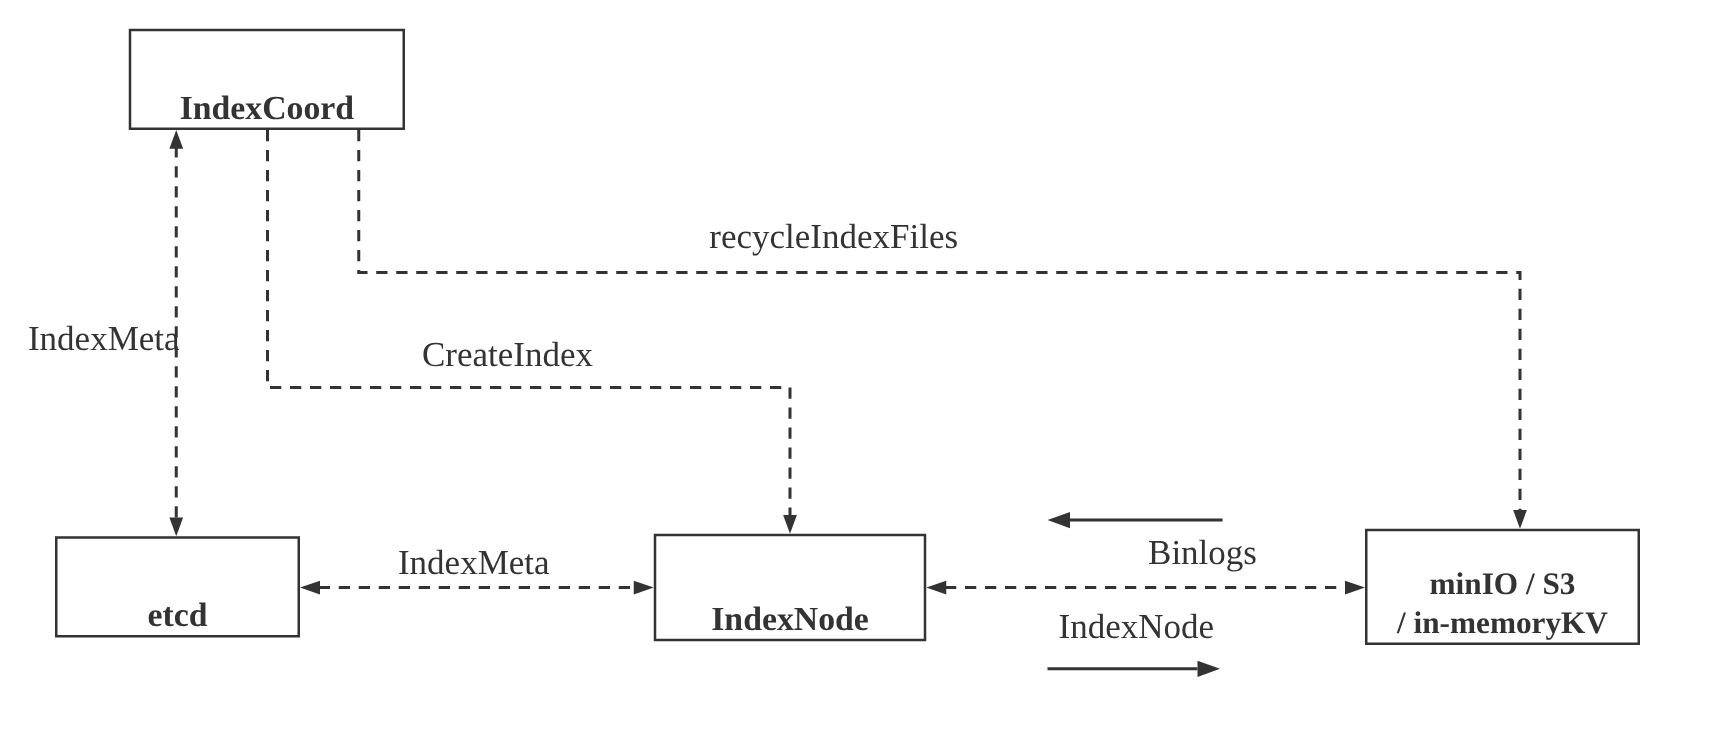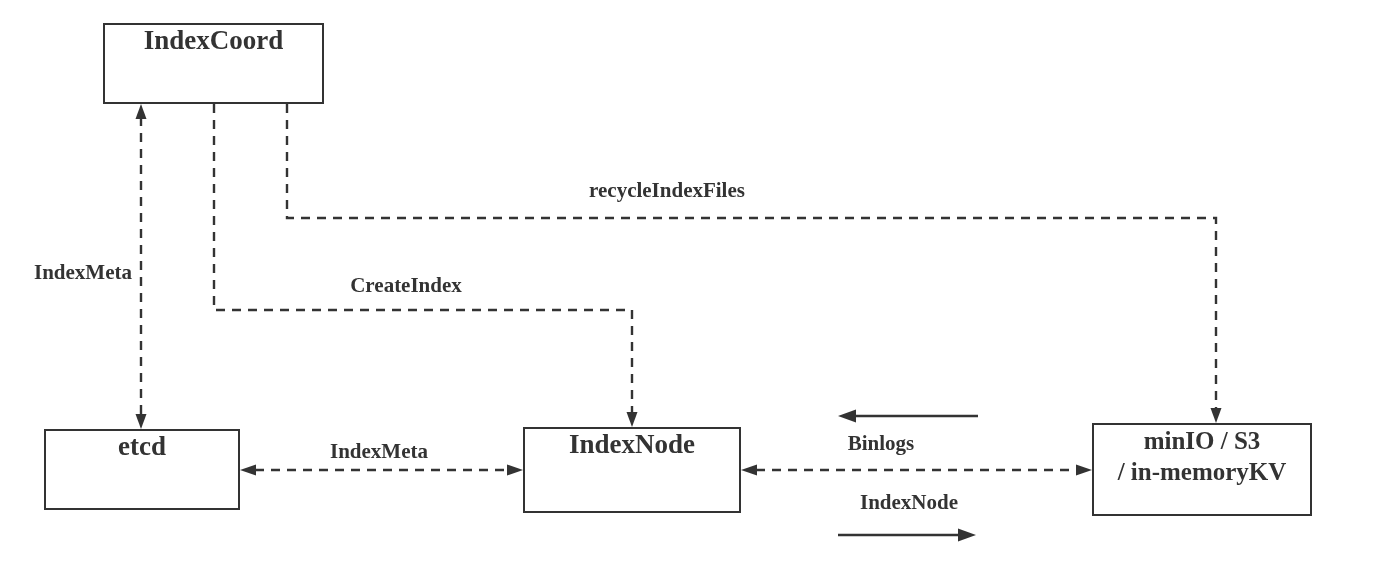--- a/index.html
+++ b/index.html
@@ -42,45 +42,45 @@
     stroke: none;
   }
 
   .node {
     position: absolute;
     border: 2.5px solid var(--line);
     background: var(--bg);
     display: flex;
     flex-direction: column;
     align-items: center;
-    justify-content: flex-start;
+    justify-content: flex-end;
     text-align: center;
     font-weight: bold;
     font-size: 27px;
     color: var(--text);
     line-height: 1.15;
   }
   #node-indexcoord { left: 103px; top: 23px;  width: 221px; height: 81px; }
   #node-etcd       { left: 44px;  top: 429px; width: 196px; height: 81px; }
   #node-indexnode  { left: 523px; top: 427px; width: 218px; height: 86px; }
   #node-storage    { left: 1092px;top: 423px; width: 220px; height: 93px; font-size: 25px; line-height: 31px; }
 
   .edge-label {
     position: absolute;
     transform: translate(-50%, -50%);
-    font-weight: bold;
-    font-size: 21px;
+    font-weight: normal;
+    font-size: 28px;
     color: var(--text);
     white-space: nowrap;
   }
   #label-indexmeta-vertical   { left: 83px;  top: 272px; }
   #label-createindex          { left: 406px; top: 285px; text-align: center; }
   #label-recycleindexfiles    { left: 667px; top: 190px; }
   #label-indexmeta-horizontal { left: 379px; top: 451px; }
-  #label-binlogs              { left: 881px; top: 443px; }
+  #label-binlogs              { left: 962px; top: 443px; }
   #label-indexfiles           { left: 909px; top: 502px; }
 </style>
 </head>
 <body>
 
 <div id="canvas">
 
   <svg id="edges" viewBox="0 0 1377 585" xmlns="http://www.w3.org/2000/svg">
 
     <g>

